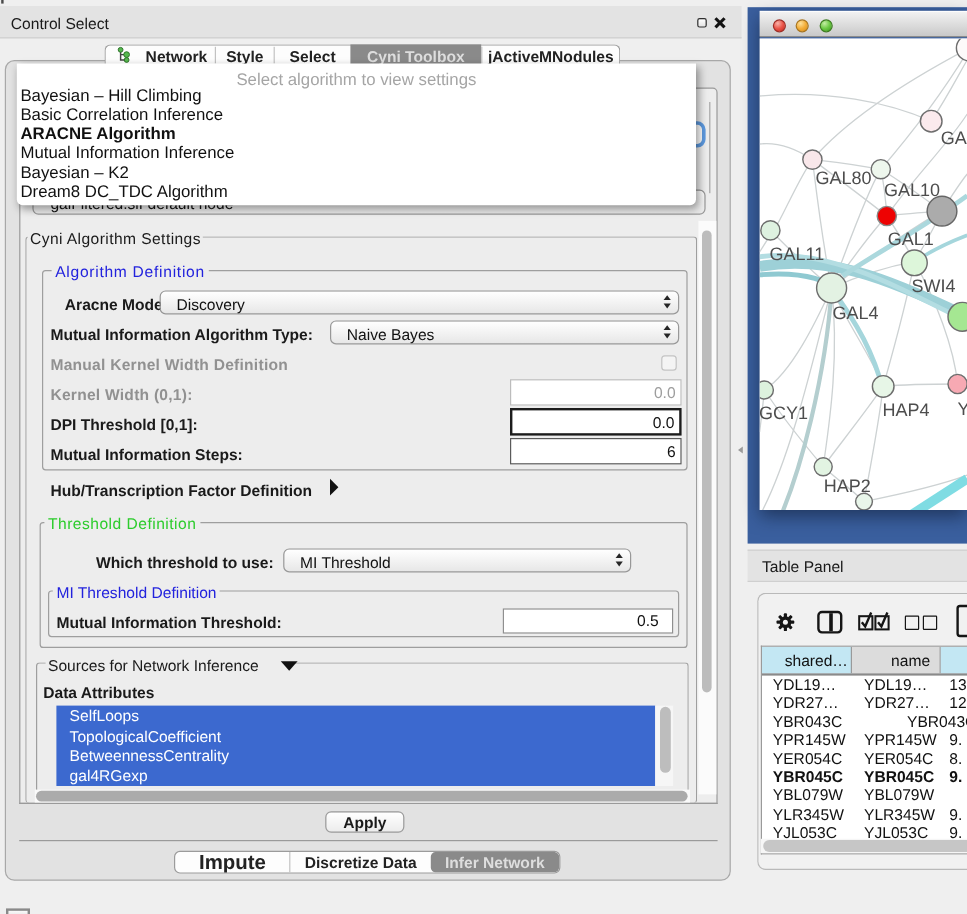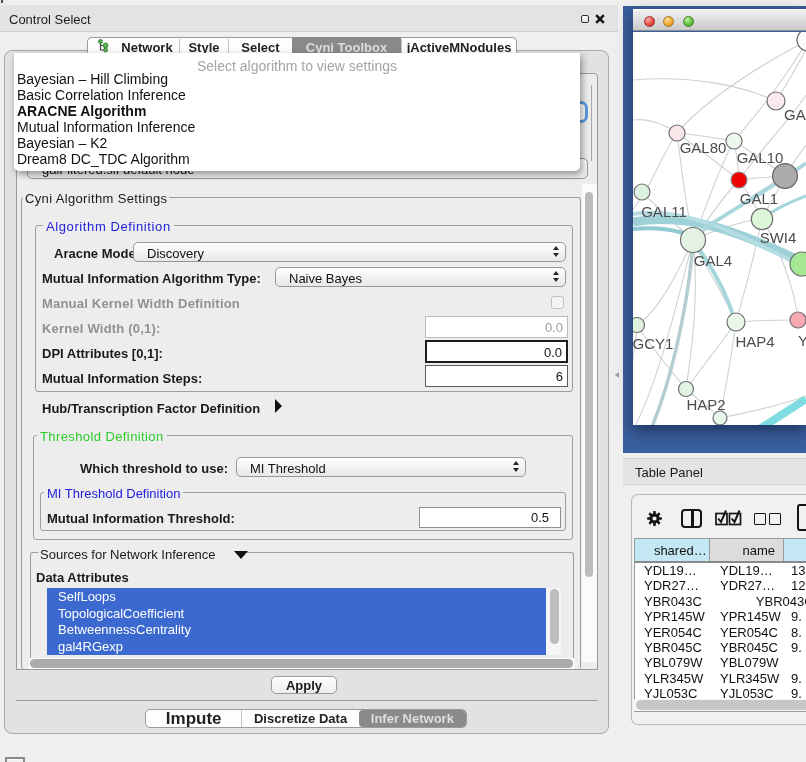--- a/index.html
+++ b/index.html
@@ -82,21 +82,21 @@
   <span>Naive Bayes</span>
     <span class="arr">
       <i class="u"></i>
       <i class="d"></i>
     </span>
   </div>
 <div class="abs b13" style="left:42px;top:296px;color:#919191;letter-spacing:0.2px;">Manual Kernel Width Definition</div>
 <div class="abs" style="left:551px;top:296px;width:13px;height:13px;border:1px solid #c3c3c3;border-radius:3px;background:#f4f4f4;"></div>
 <div class="abs b13" style="left:42px;top:321px;color:#919191;letter-spacing:0.2px;">Kernel Width (0,1):</div>
 <div class="abs field" style="left:425px;top:316px;width:143px;height:22px;border:1px solid #bcbcbc;color:#9d9d9d;">0.0</div>
-<div class="abs b13" style="left:42px;top:346px;">DPI Attributes [0,1]:</div>
+<div class="abs b13" style="left:42px;top:346px;">DPI Threshold [0,1]:</div>
 <div class="abs field" style="left:425px;top:340px;width:143px;height:23px;border:2px solid #1c1c1c;">0.0</div>
 <div class="abs b13" style="left:42px;top:371px;">Mutual Information Steps:</div>
 <div class="abs field" style="left:425px;top:365px;width:143px;height:22px;border:1px solid #5a5a5a;">6</div>
 
 <div class="abs b13" style="left:42px;top:400.5px;">Hub/Transcription Factor Definition</div>
 <div class="abs" style="left:275px;top:398.5px;width:0;height:0;border-left:7.5px solid #111;border-top:7.2px solid transparent;border-bottom:7.2px solid transparent;"></div>
 
 <div class="abs" style="left:33px;top:435px;width:540px;height:105px;border:1px solid #9e9e9e;border-radius:3px;"></div>
 <div class="abs" style="left:37px;top:429px;background:#ededed;padding:0 3px;font-size:13px;color:#2ccc2c;letter-spacing:0.4px;">Threshold Definition</div>
 <div class="abs b13" style="left:80px;top:461px;">Which threshold to use:</div>
@@ -287,21 +287,21 @@
     <div style="display:flex;">
         <div style="width:75px;padding-left:9px;">YPR145W</div>
         <div style="width:75px;padding-left:10px;">YPR145W</div>
         <div style="padding-left:6px;">9.</div>
       </div>
     <div style="display:flex;">
         <div style="width:75px;padding-left:9px;">YER054C</div>
         <div style="width:75px;padding-left:10px;">YER054C</div>
         <div style="padding-left:6px;">8.</div>
       </div>
-    <div style="display:flex;">
+    <div style="display:flex;font-weight:bold;">
         <div style="width:75px;padding-left:9px;">YBR045C</div>
         <div style="width:75px;padding-left:10px;">YBR045C</div>
         <div style="padding-left:6px;">9.</div>
       </div>
     <div style="display:flex;">
         <div style="width:75px;padding-left:9px;">YBL079W</div>
         <div style="width:75px;padding-left:10px;">YBL079W</div>
         <div style="padding-left:6px;"></div>
       </div>
     <div style="display:flex;">

